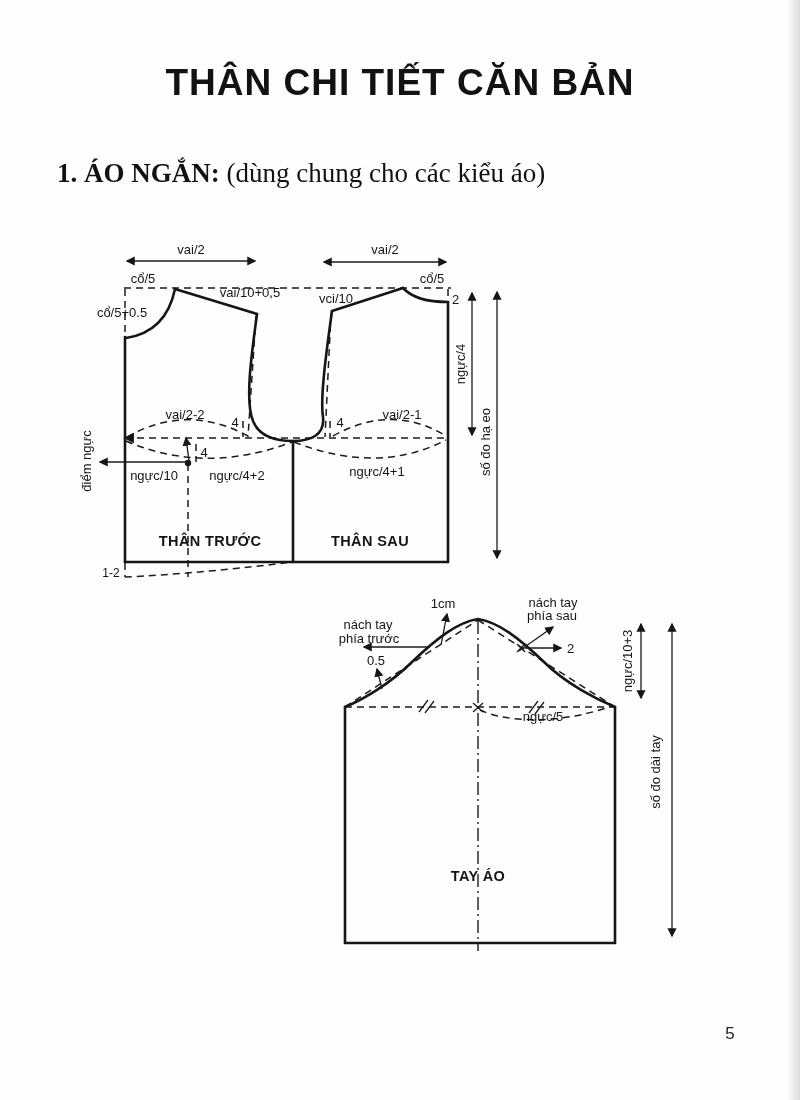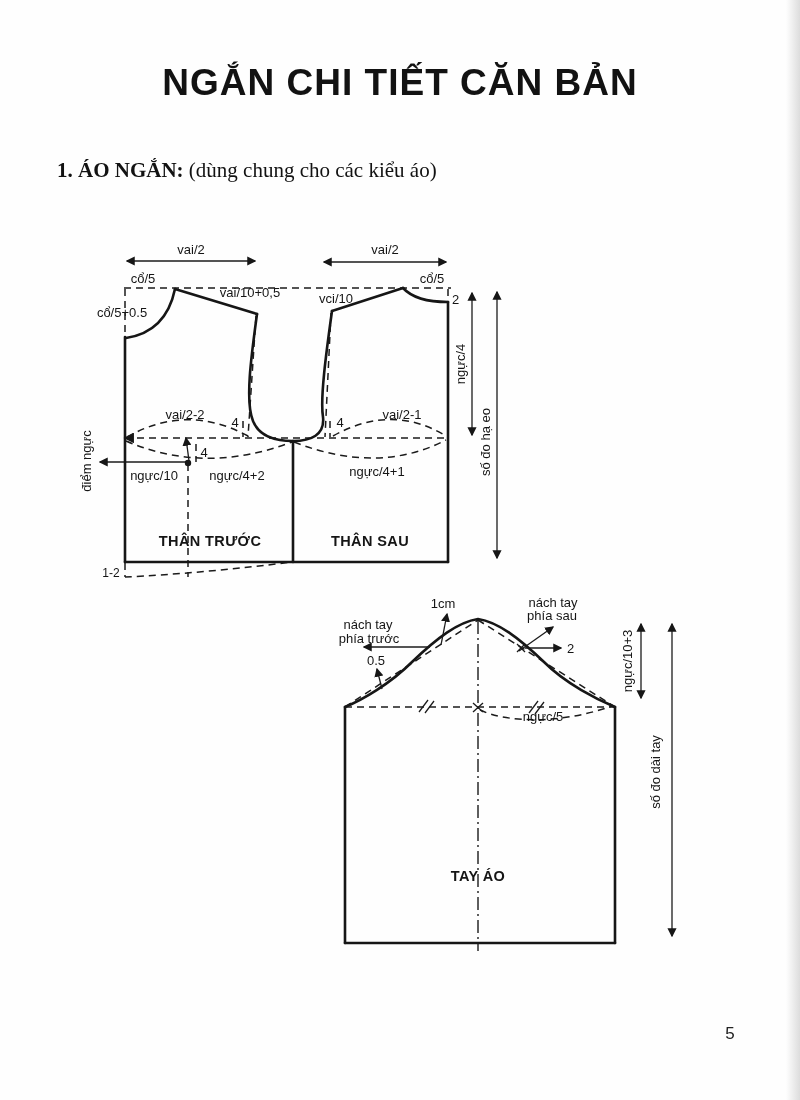--- a/index.html
+++ b/index.html
@@ -7,21 +7,21 @@
     width:800px;height:1100px;position:relative;background:#fefefe;
     font-family:"Liberation Sans","DejaVu Sans",sans-serif;color:#151515;
     overflow:hidden;
   }
   .page-title{
     position:absolute;left:0;top:62px;width:800px;text-align:center;
     font-size:37px;font-weight:bold;letter-spacing:1px;color:#121212;
   }
   .section-heading{
     position:absolute;left:57px;top:158px;width:700px;
-    font-family:"Liberation Serif","DejaVu Serif",serif;font-size:21px;color:#121212;
+    font-family:"Liberation Serif","DejaVu Serif",serif;font-size:27px;color:#121212;
   }
   .section-heading .hd{font-weight:bold;}
   .page-number{
     position:absolute;left:700px;top:1024px;width:60px;text-align:center;
     font-size:17px;color:#222;
   }
   .scan-shadow{
     position:absolute;right:0;top:0;width:14px;height:1100px;
     background:linear-gradient(to right, rgba(120,120,120,0) 0%, rgba(120,120,120,.25) 100%);
     pointer-events:none;
@@ -32,21 +32,21 @@
   .t12{font-size:12px;}
   .piece{font-size:14.5px;font-weight:bold;letter-spacing:.4px;}
   .thick{stroke:#161616;stroke-width:2.6;fill:none;stroke-linecap:round;}
   .thin{stroke:#1b1b1b;stroke-width:1.3;fill:none;}
   .dash{stroke:#1b1b1b;stroke-width:1.5;fill:none;stroke-dasharray:7 5;}
   .dashdot{stroke:#1b1b1b;stroke-width:1.4;fill:none;stroke-dasharray:13 4 2 4;}
 </style>
 </head>
 <body>
 
-<div class="page-title">NGẮN CHI TIẾT CĂN BẢN</div>
+<div class="page-title">THÂN CHI TIẾT CĂN BẢN</div>
 
 <div class="section-heading"><span class="hd">1. ÁO NGẮN:</span><span> (dùng chung cho các kiểu áo)</span></div>
 
 <svg width="800" height="1000" viewBox="0 0 800 1000">
   <defs>
     <marker id="ah" viewBox="0 0 10 10" refX="8.5" refY="5" markerWidth="7" markerHeight="7" orient="auto-start-reverse">
       <path d="M0,0 L10,5 L0,10 z" fill="#161616"></path>
     </marker>
   </defs>
 

